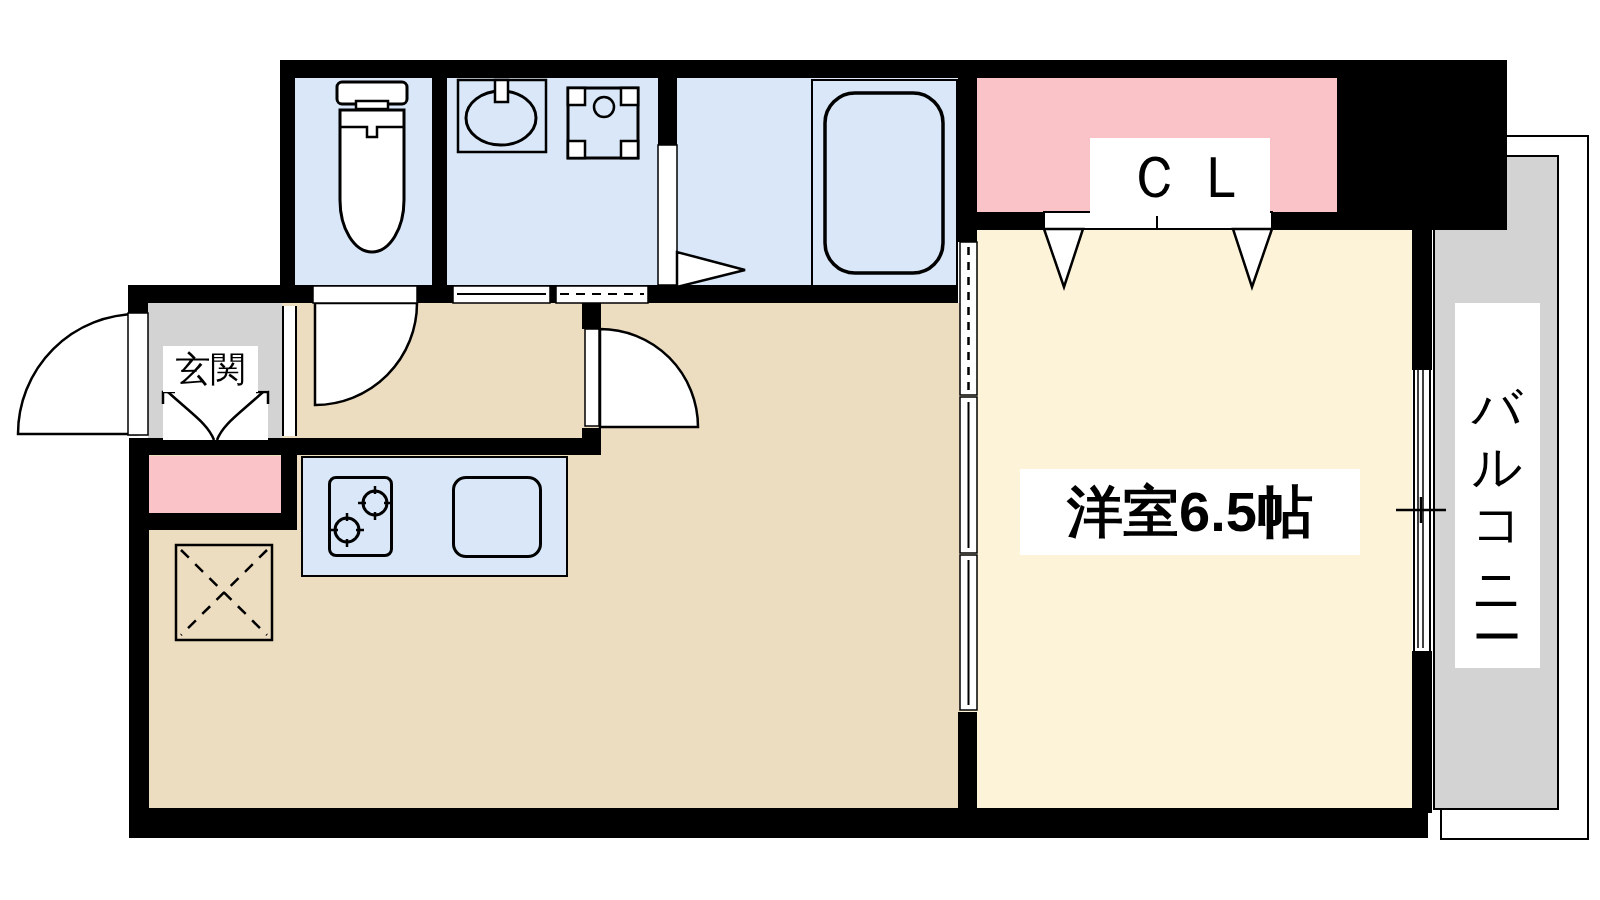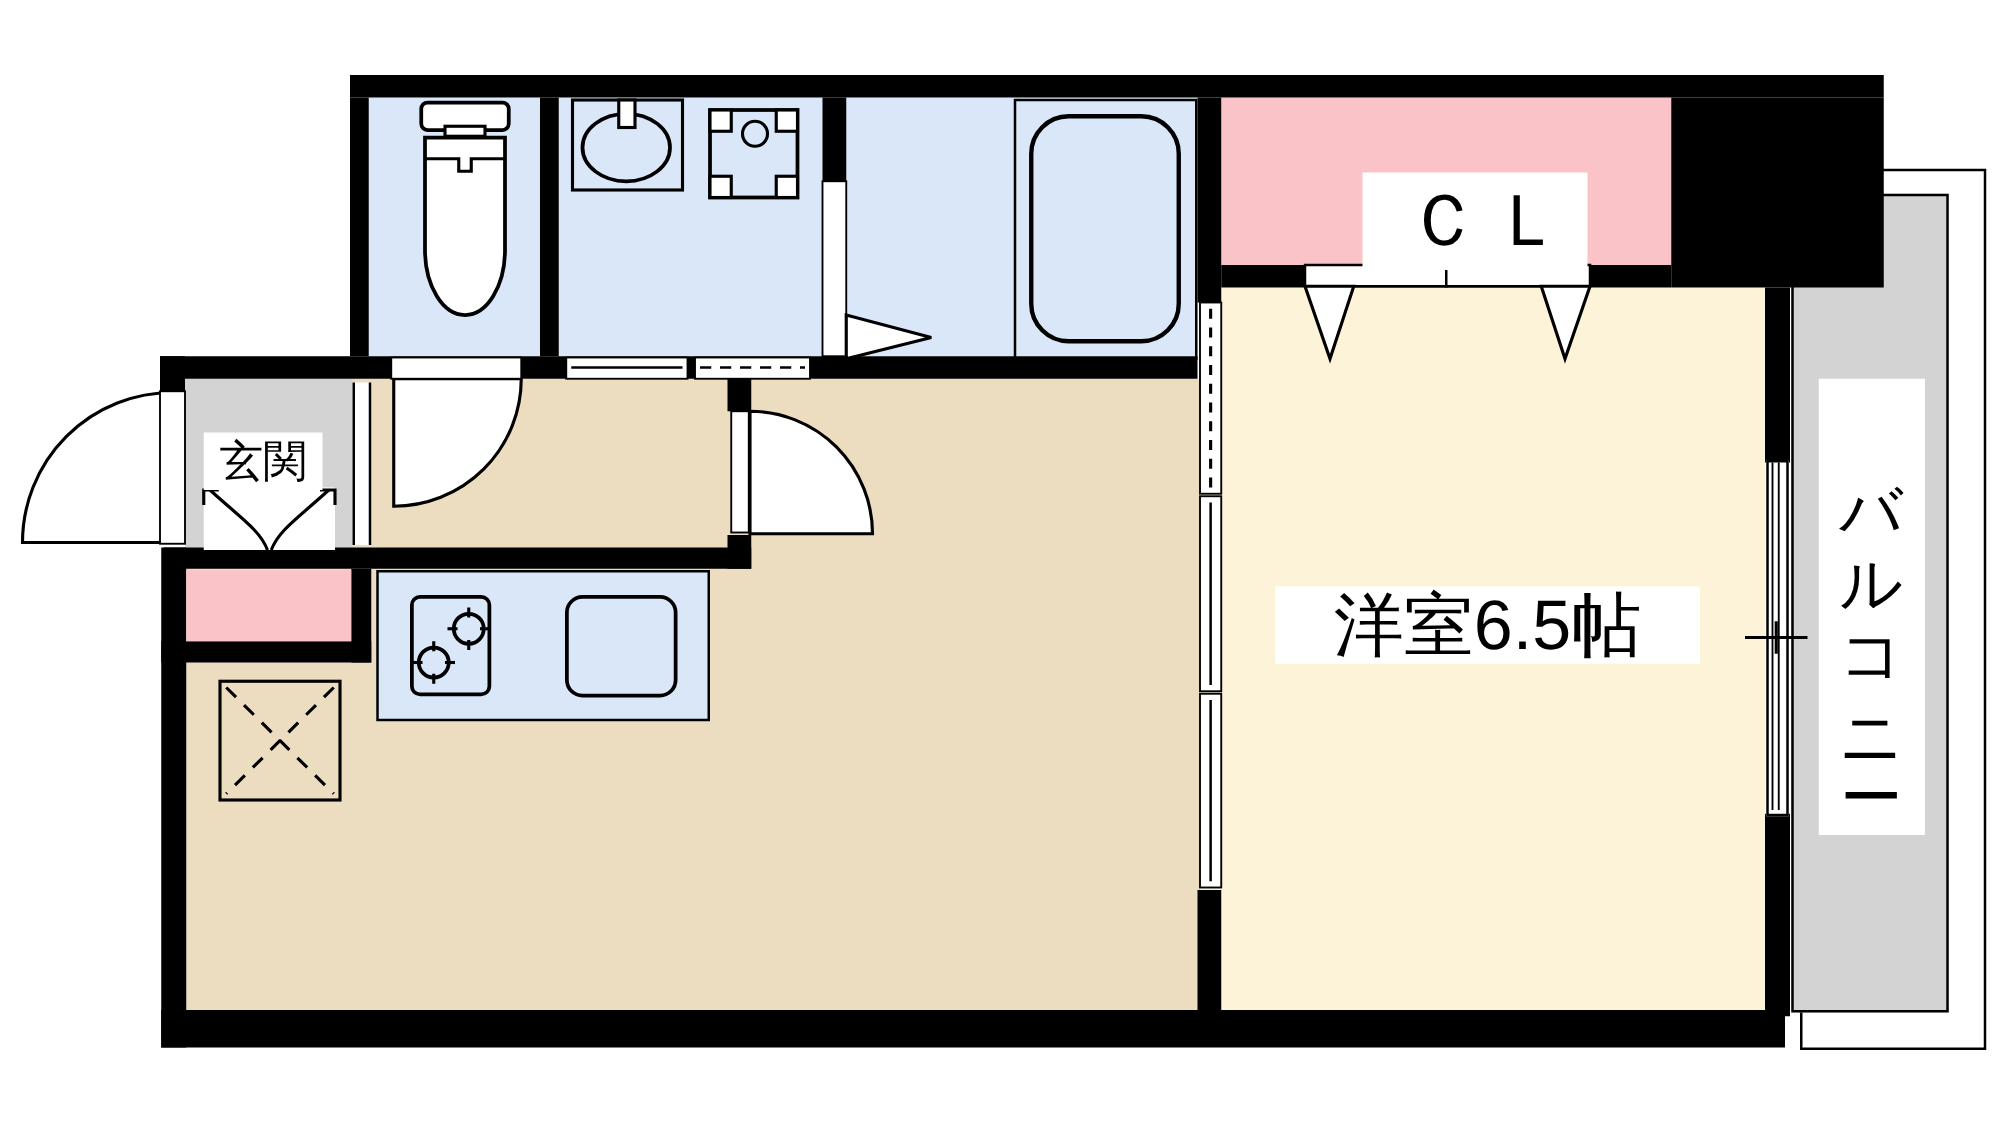--- a/index.html
+++ b/index.html
@@ -187,17 +187,17 @@
       <line class="ol" x1="1396" y1="510" x2="1446" y2="510" stroke-width="2.5"></line>
       <line class="ol" x1="1421" y1="497" x2="1421" y2="523" stroke-width="2.5"></line>
     </g>
   </svg>
 
   <div class="label" style="left:163px;top:346px;width:95px;height:46px;font-size:35px;font-family:Liberation Serif, serif;">玄関</div>
 
   <div class="label" style="left:1090px;top:106px;width:153px;height:78px;font-size:58px;letter-spacing:10px;padding-left:27px;margin-top:32px;">ＣＬ</div>
 
 
-  <div class="label" style="left:1020px;top:469px;width:340px;height:62px;font-size:56px;">洋室6.5帖</div>
+  <div class="label" style="left:1020px;top:469px;width:340px;height:86px;font-size:56px;font-weight:bold;">洋室6.5帖</div>
 
   <div id="balcony-label-box" style="left:1455px;top:303px;width:85px;height:365px;font-size:50px;letter-spacing:8px;">バルコニー</div>
 
 </div>
 
 </body></html>

